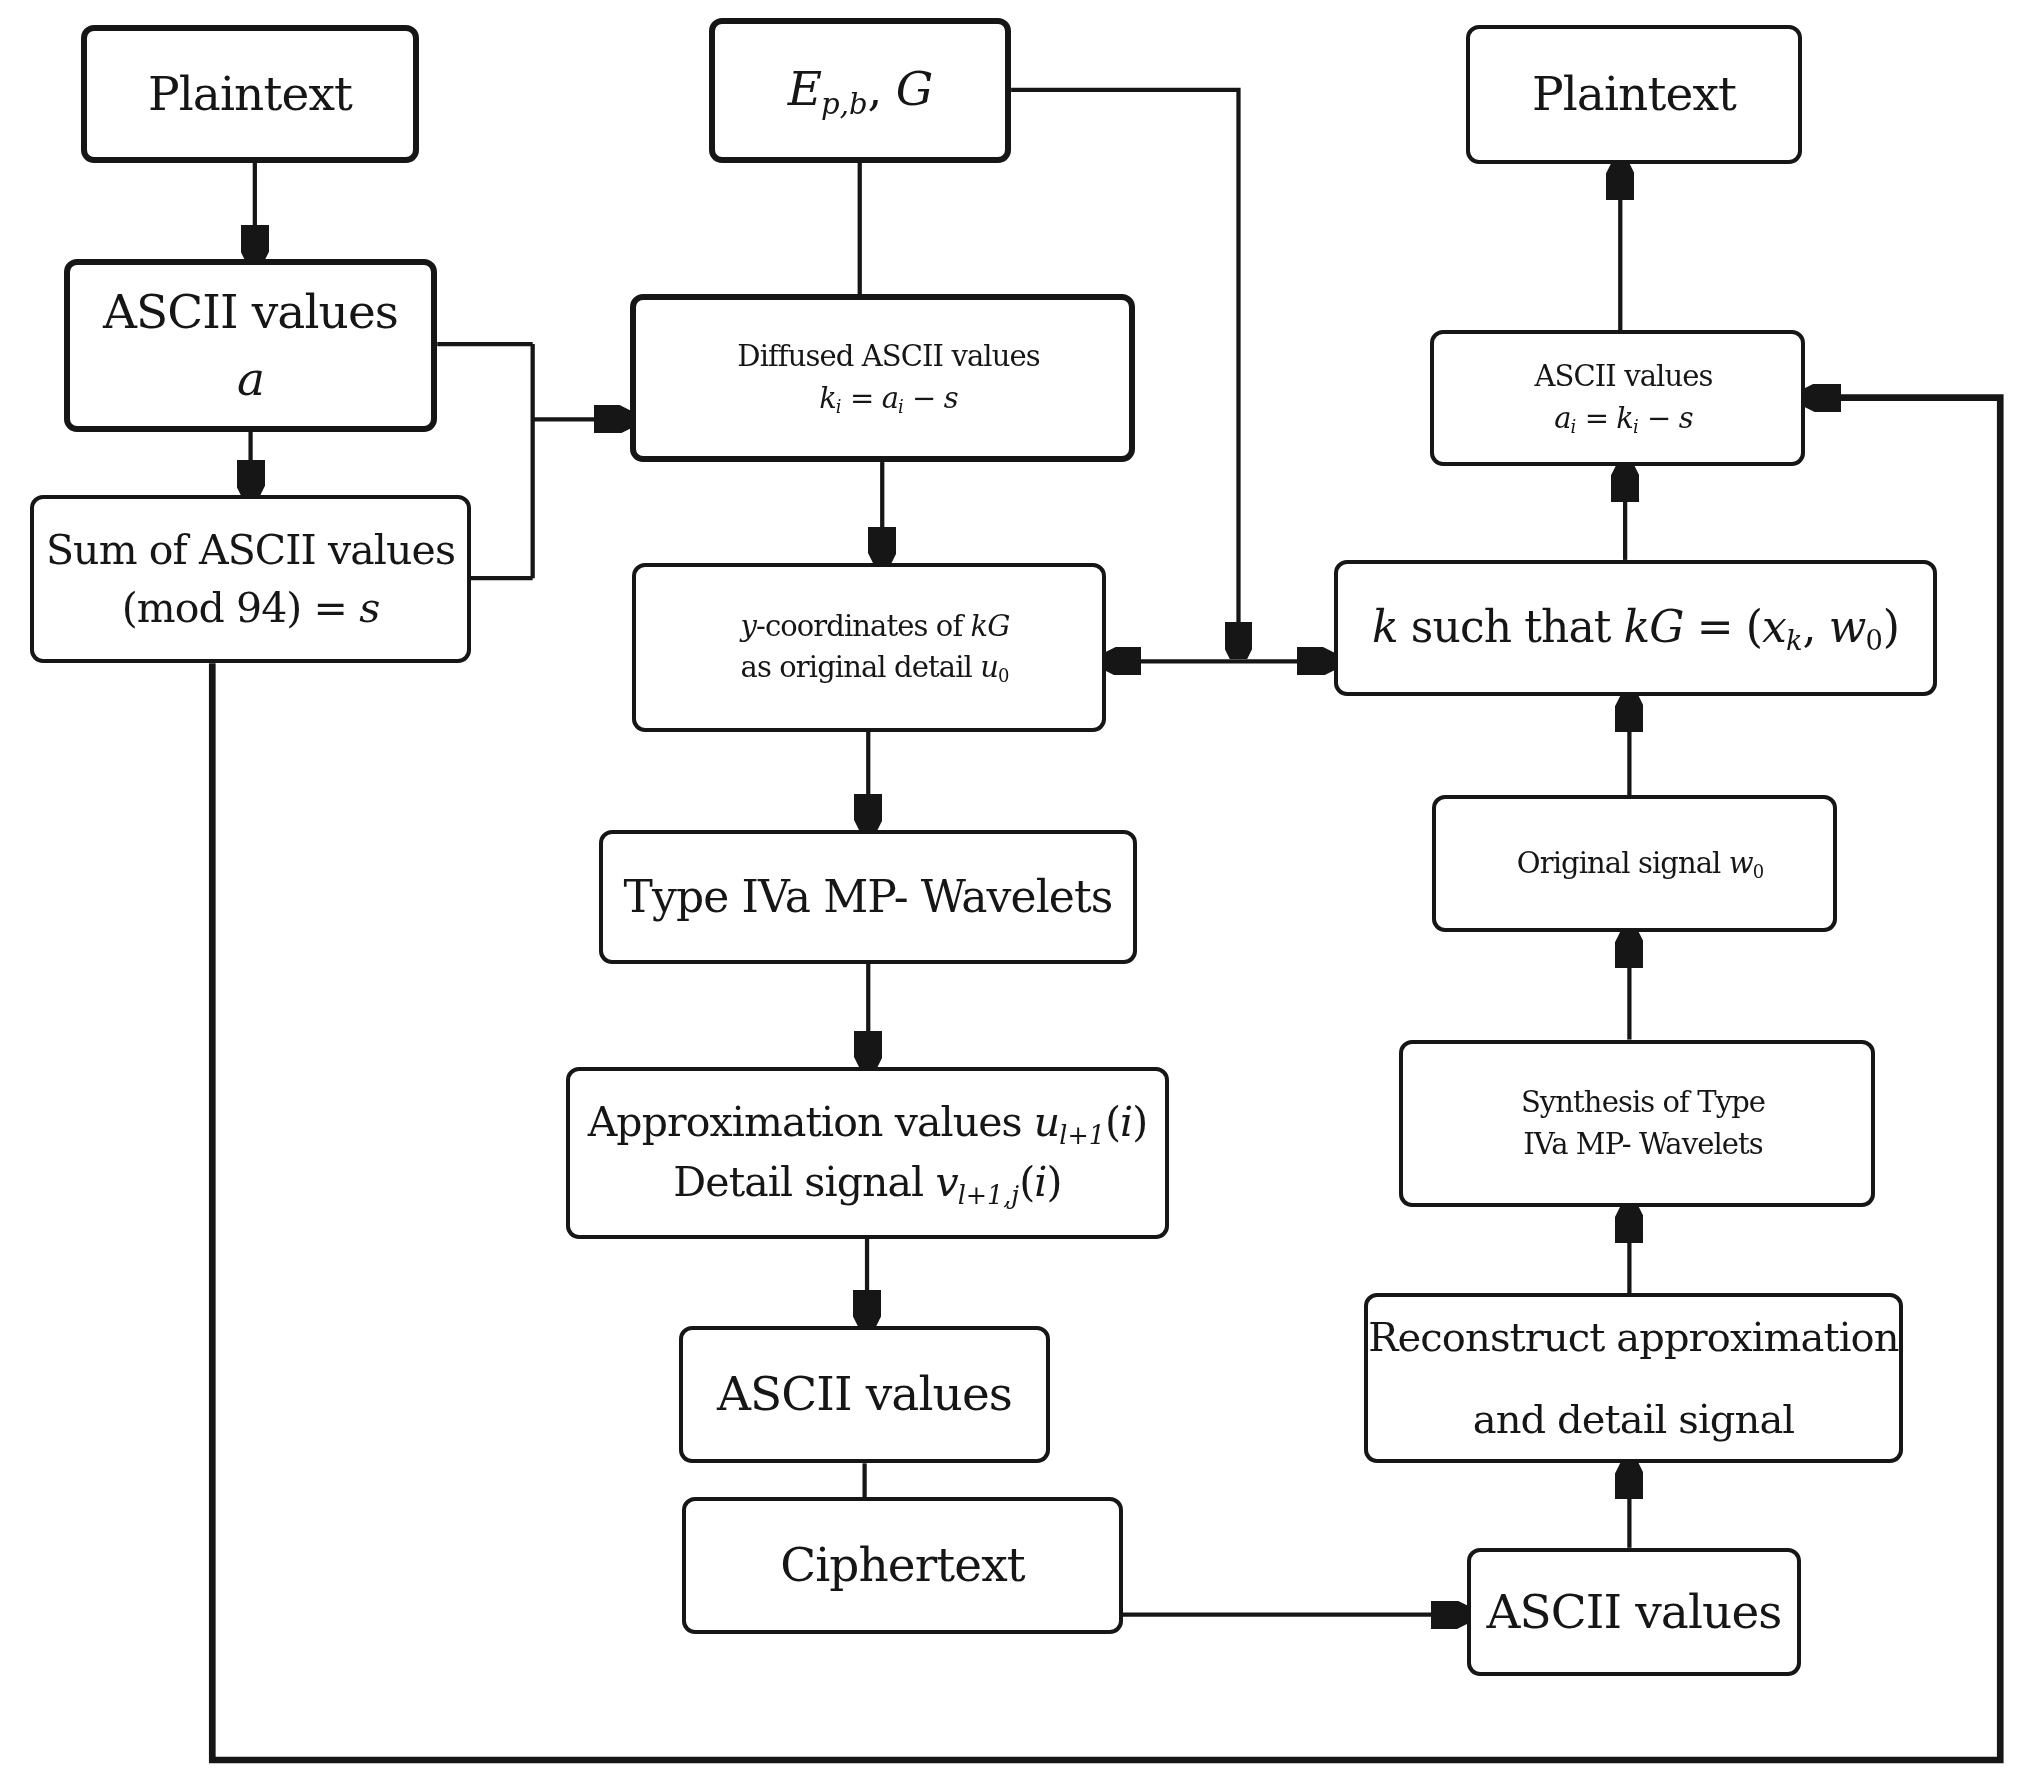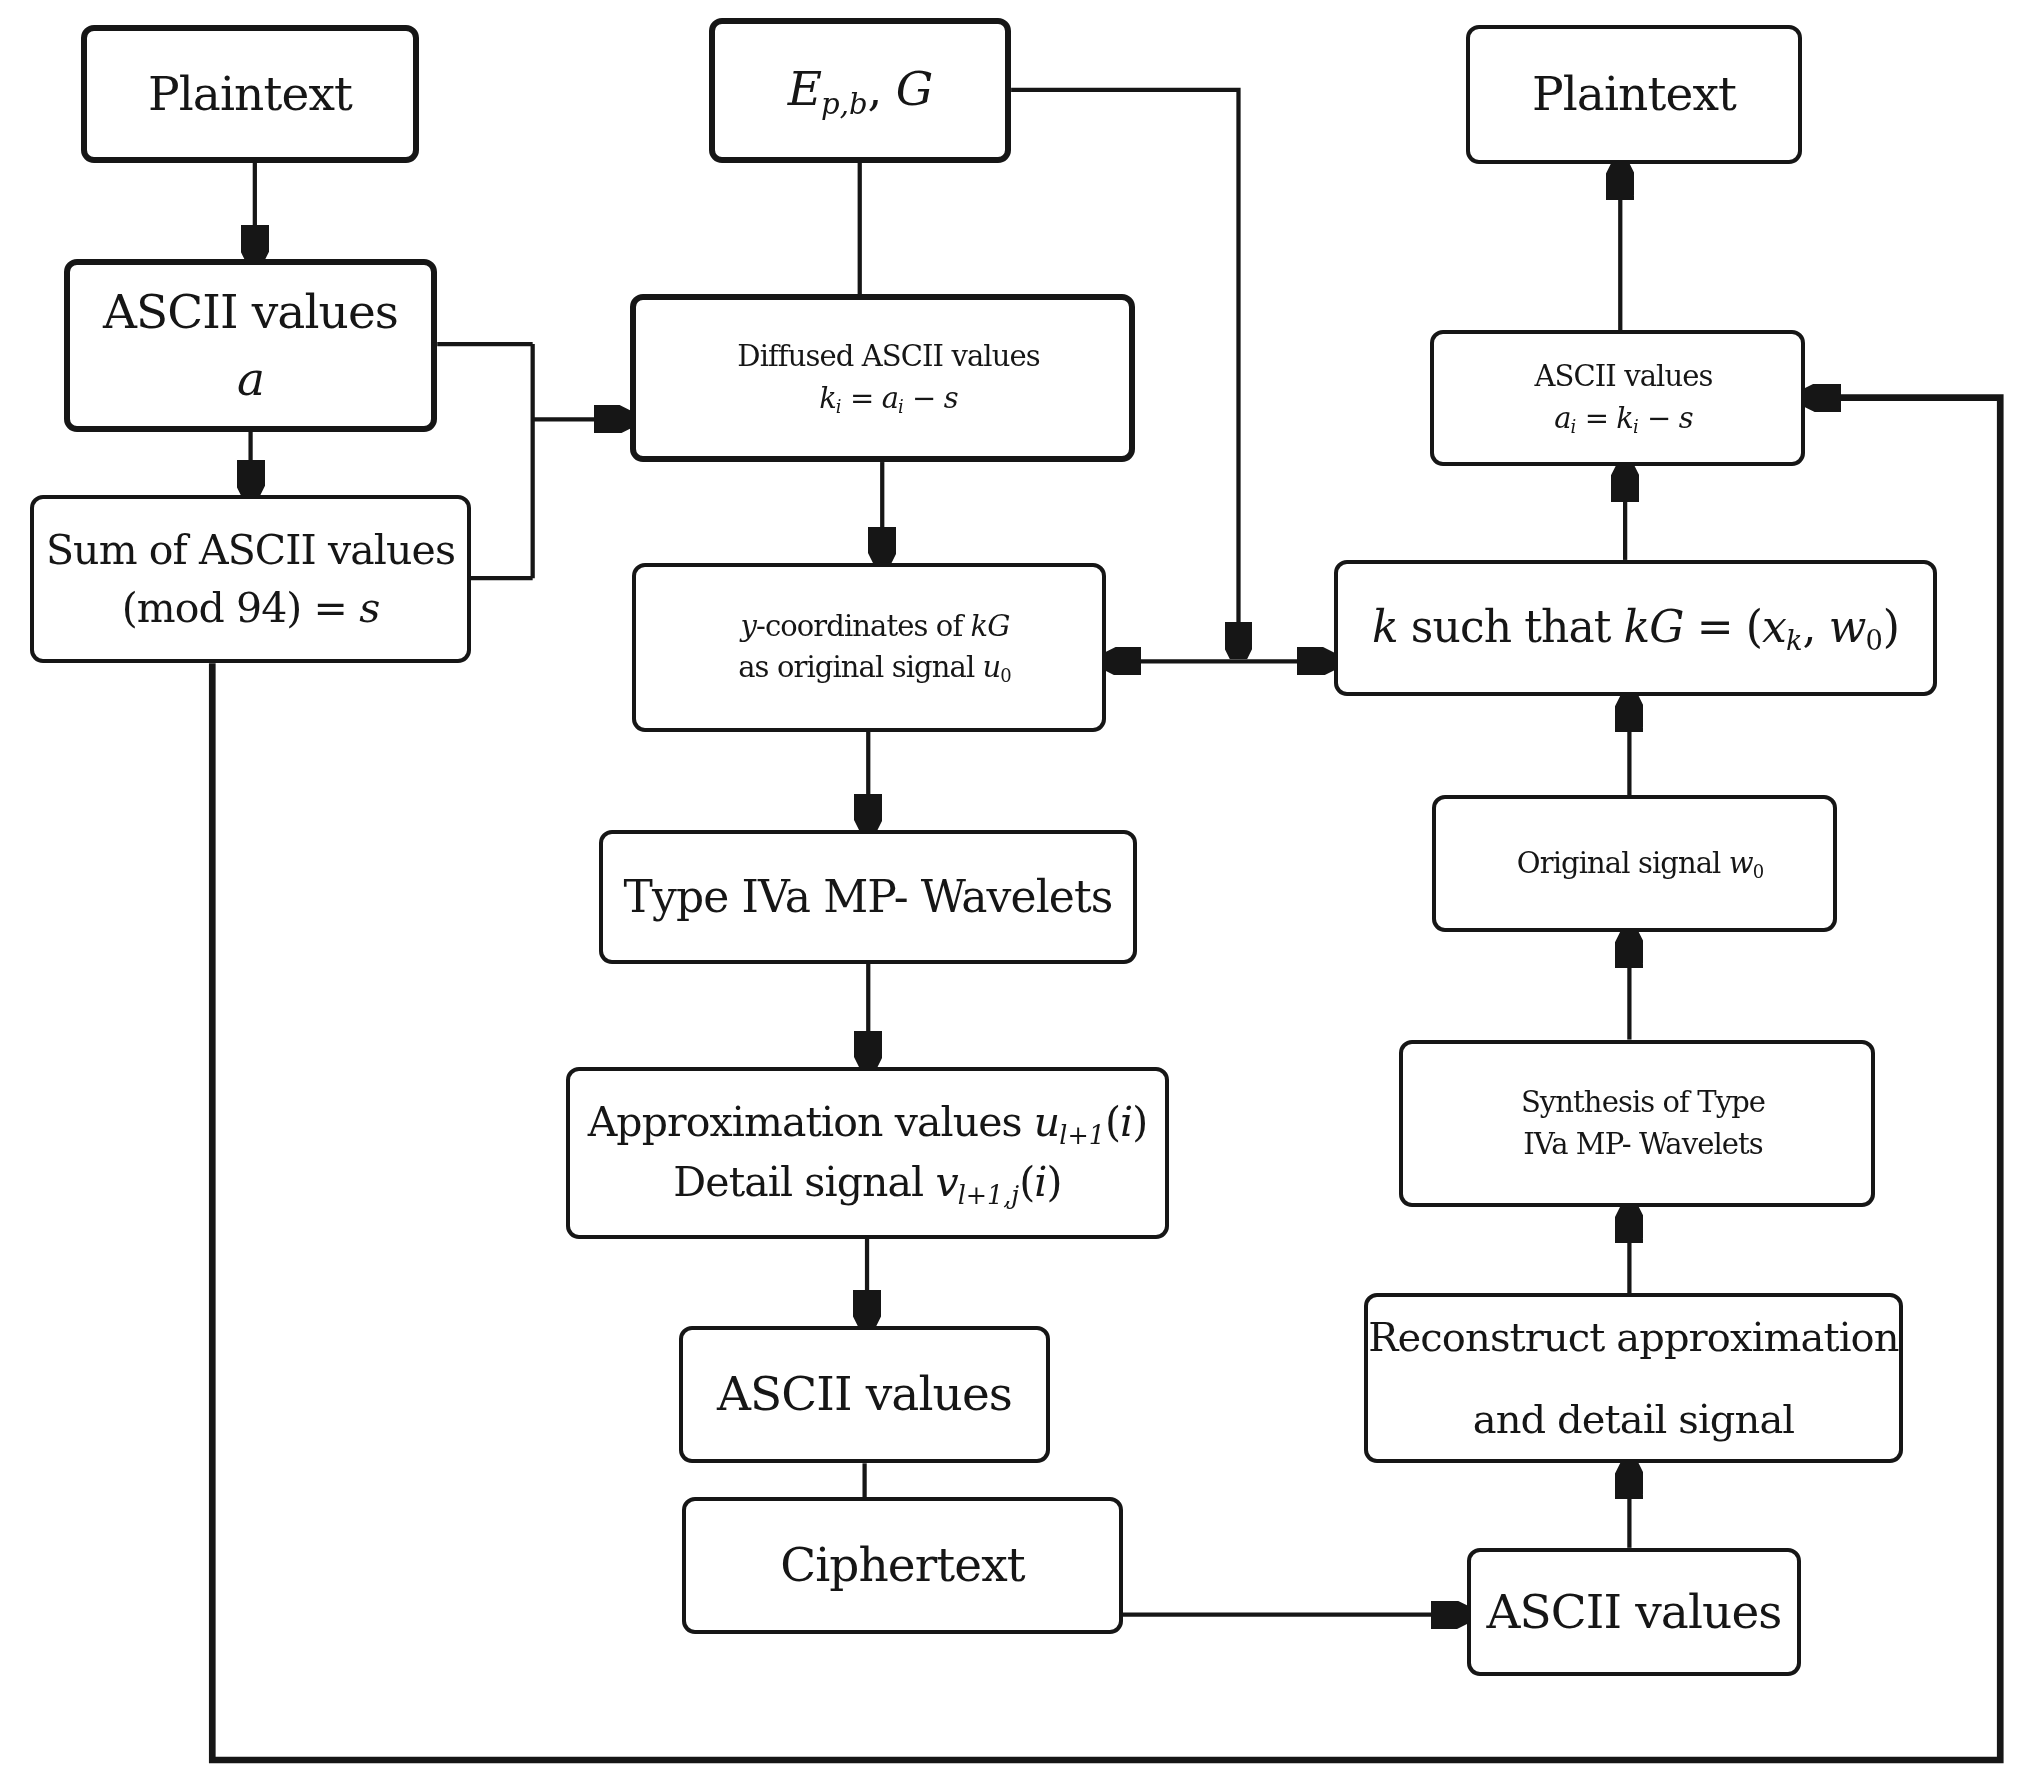--- a/index.html
+++ b/index.html
@@ -95,21 +95,21 @@
     <div><span class="seg-i">E</span><span class="seg-isub">p,b</span><span>, </span><span class="seg-i">G</span></div>
   </div>
 
   <div class="node bold fs70" style="left:630px;top:294px;width:505px;height:168px;">
     <div><span>Diffused ASCII values</span></div>
     <div><span class="seg-i">k</span><span class="seg-isub">i</span><span> = </span><span class="seg-i">a</span><span class="seg-isub">i</span><span> − </span><span class="seg-i">s</span></div>
   </div>
 
   <div class="node fs70" style="left:632px;top:563px;width:474px;height:169px;">
     <div><span class="seg-i">y</span><span>-coordinates of </span><span class="seg-i">kG</span></div>
-    <div><span>as original signal </span><span class="seg-i">u</span><span class="seg-sub">0</span></div>
+    <div><span>as original detail </span><span class="seg-i">u</span><span class="seg-sub">0</span></div>
   </div>
 
   <div class="node" style="left:599px;top:830px;width:538px;height:134px;">
     <div><span>Type IVa MP- Wavelets</span></div>
   </div>
 
   <div class="node fs68" style="left:566px;top:1067px;width:603px;height:172px;">
     <div><span>Approximation values </span><span class="seg-i">u</span><span class="seg-isub">l+1</span><span>(</span><span class="seg-i">i</span><span>)</span></div>
     <div><span>Detail signal </span><span class="seg-i">v</span><span class="seg-isub">l+1,j</span><span>(</span><span class="seg-i">i</span><span>)</span></div>
   </div>

